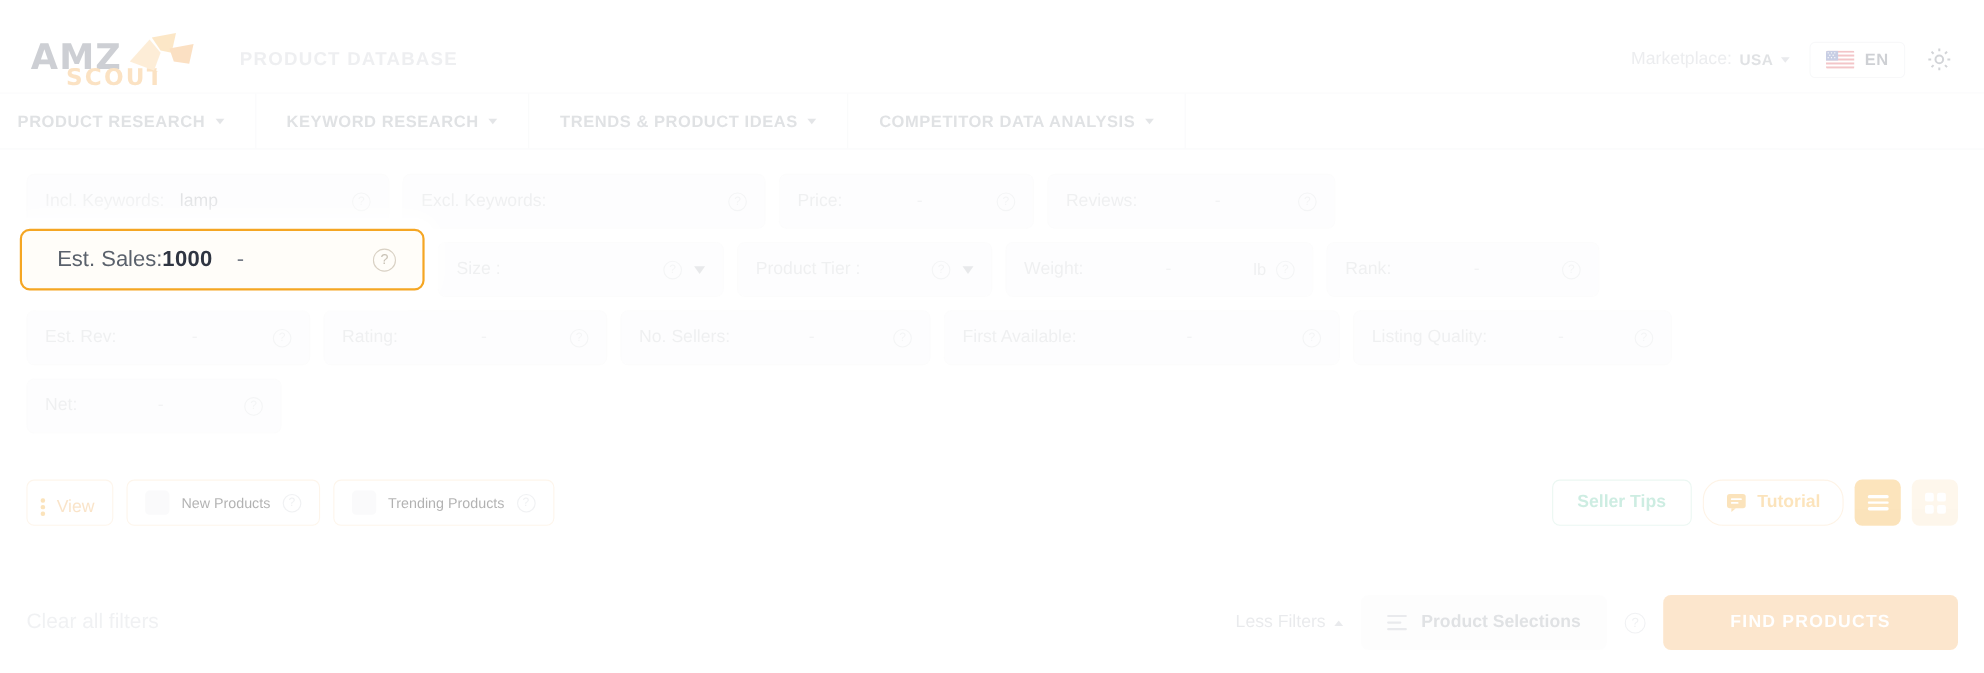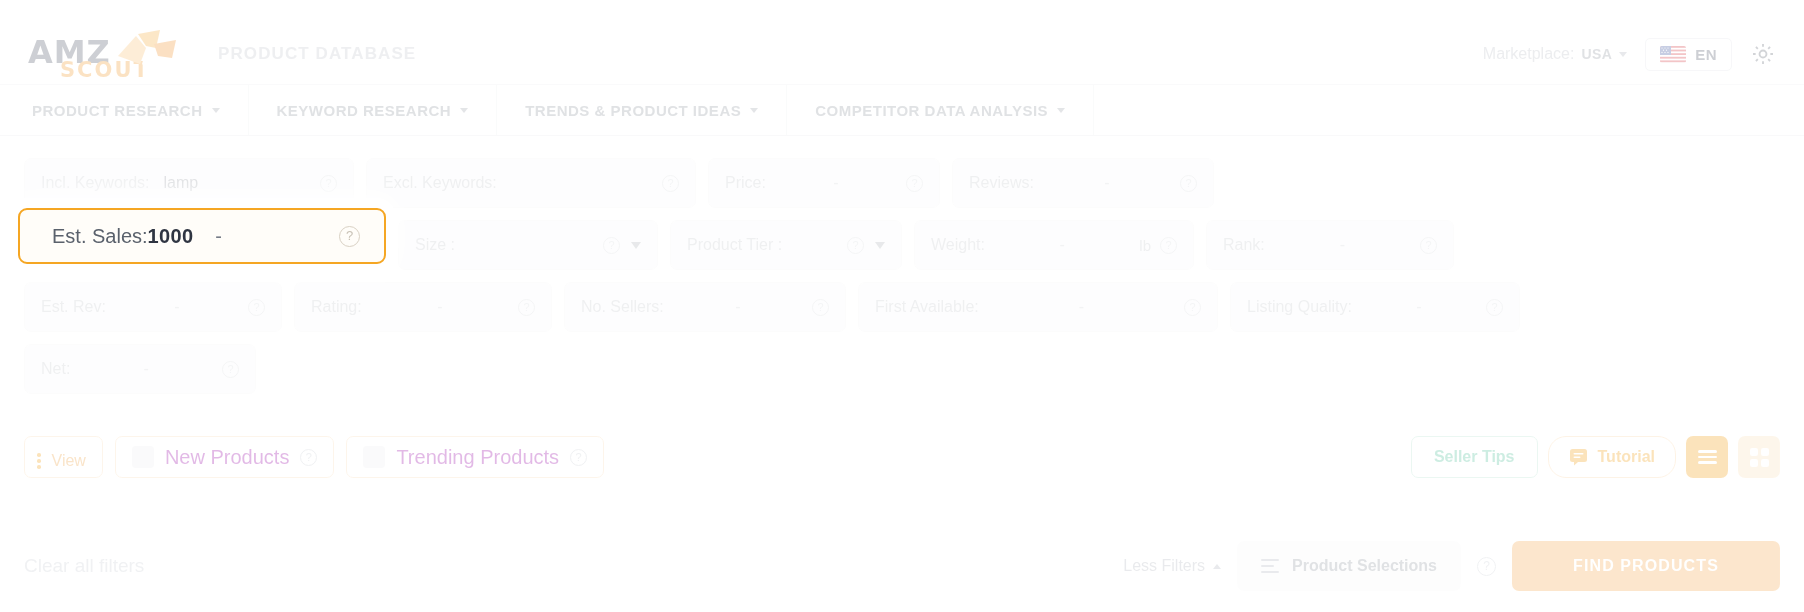--- a/index.html
+++ b/index.html
@@ -77,21 +77,21 @@
     background: #fff;
   }
   .nav-item {
     display: flex; align-items: center; gap: 9px;
     padding: 0 28px;
     font-size: 15px; font-weight: 700; letter-spacing: .5px;
     color: #9aa0a8;
     border-right: 1px solid #f1f2f4;
     white-space: nowrap;
   }
-  .nav-item:first-child { padding-left: 32px; }
+  .nav-item:first-child { padding-left: 16px; }
   .nav-caret {
     width: 0; height: 0; border-left: 4.5px solid transparent; border-right: 4.5px solid transparent;
     border-top: 5.5px solid #a6abb3;
   }
   .nav-filler { flex: 1; border-right: none; }
 
   
   .filters {
     position: absolute; top: 136px; left: 0;
     width: 1804px;
@@ -178,21 +178,21 @@
   .pill {
     height: 42px; border: 1px solid #fae0c0; border-radius: 7px;
     display: flex; align-items: center; gap: 11px;
     padding: 0 16px; background: #fff;
   }
   .view-pill { padding: 8px 16px 0 12px; }
   .kebab { display: flex; flex-direction: column; gap: 2.5px; }
   .kebab i { width: 3.5px; height: 3.5px; border-radius: 50%; background: #f5a623; display: block; }
   .view-txt { font-size: 16px; color: #f0a84f; }
   .chk { width: 22px; height: 22px; border-radius: 4px; background: #f0f1f3; flex: none; }
-  .pill-txt { font-size: 20px; color: #a21caf; }
+  .pill-txt { font-size: 13px; color: #000000; }
 
   .toolbar-right { margin-left: auto; display: flex; align-items: center; gap: 10px; }
   .seller-tips {
     height: 42px; border: 1px solid #bfe6d6; border-radius: 7px; background: #fff;
     display: flex; align-items: center; padding: 0 22px;
     font-size: 16px; color: #5cc4a0; font-weight: 600;
   }
   .tutorial {
     height: 42px; border: 1px solid #fbd9ae; border-radius: 18px; background: #fff;
     display: flex; align-items: center; gap: 10px; padding: 0 20px;

